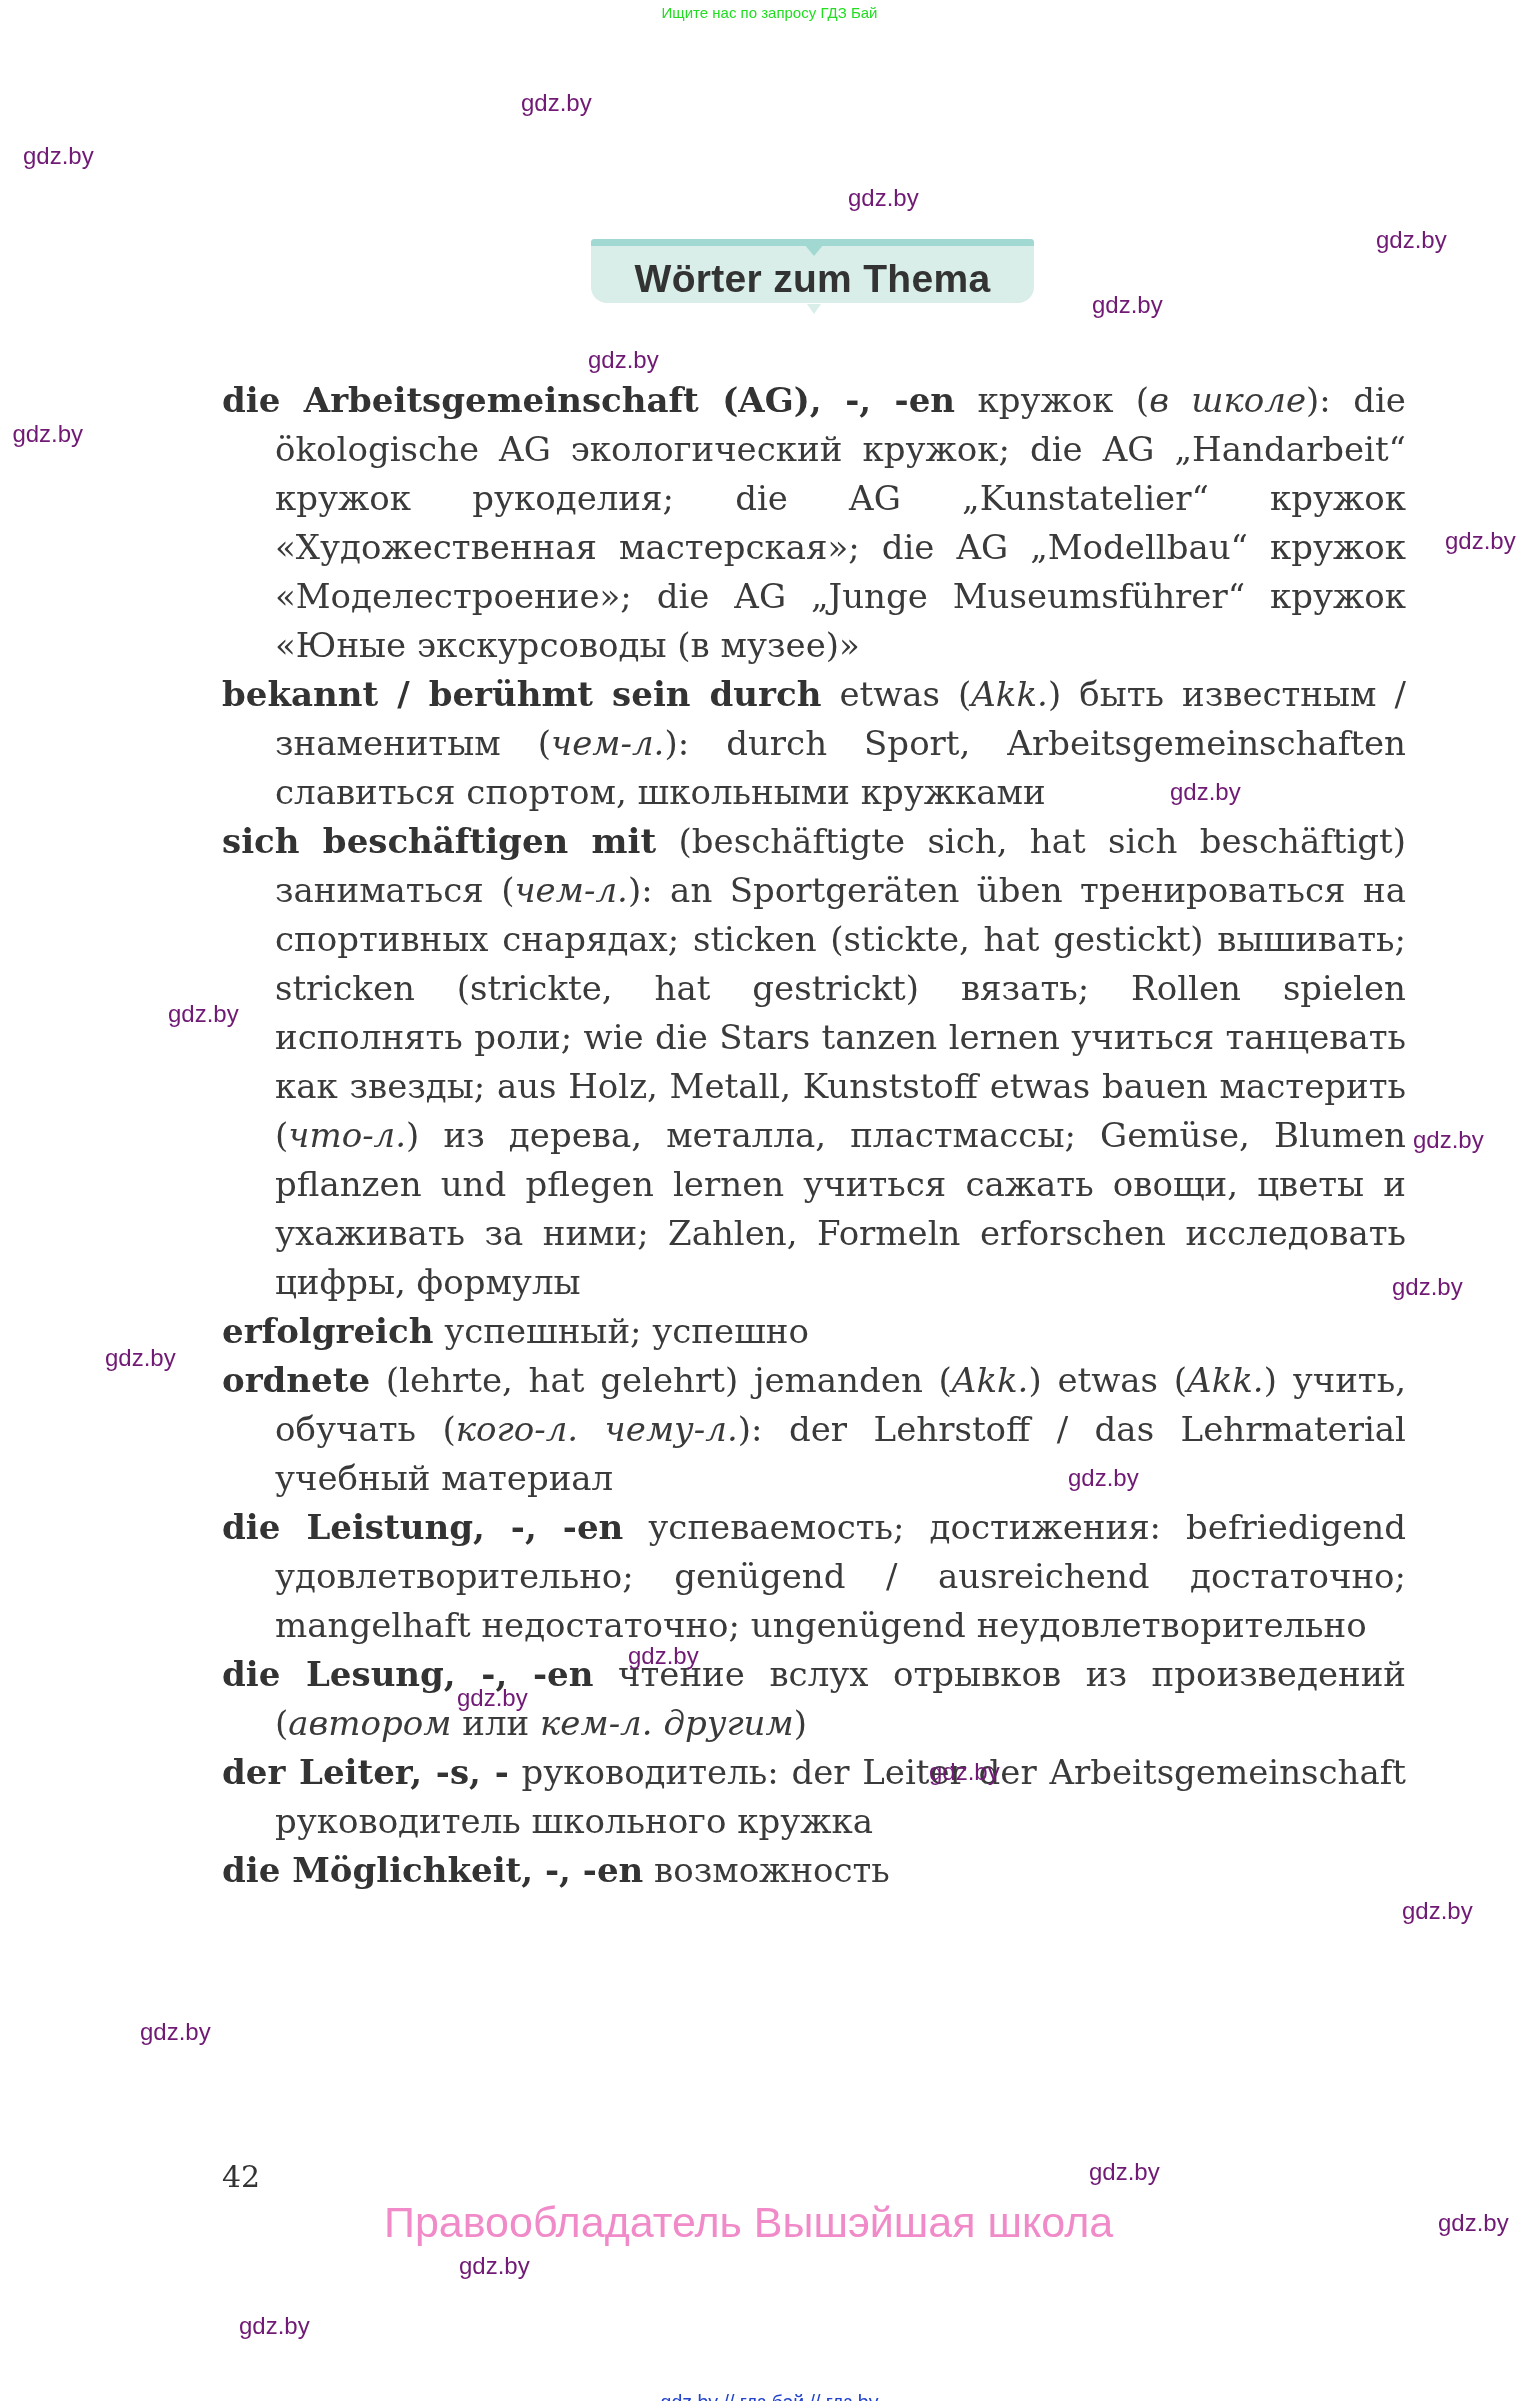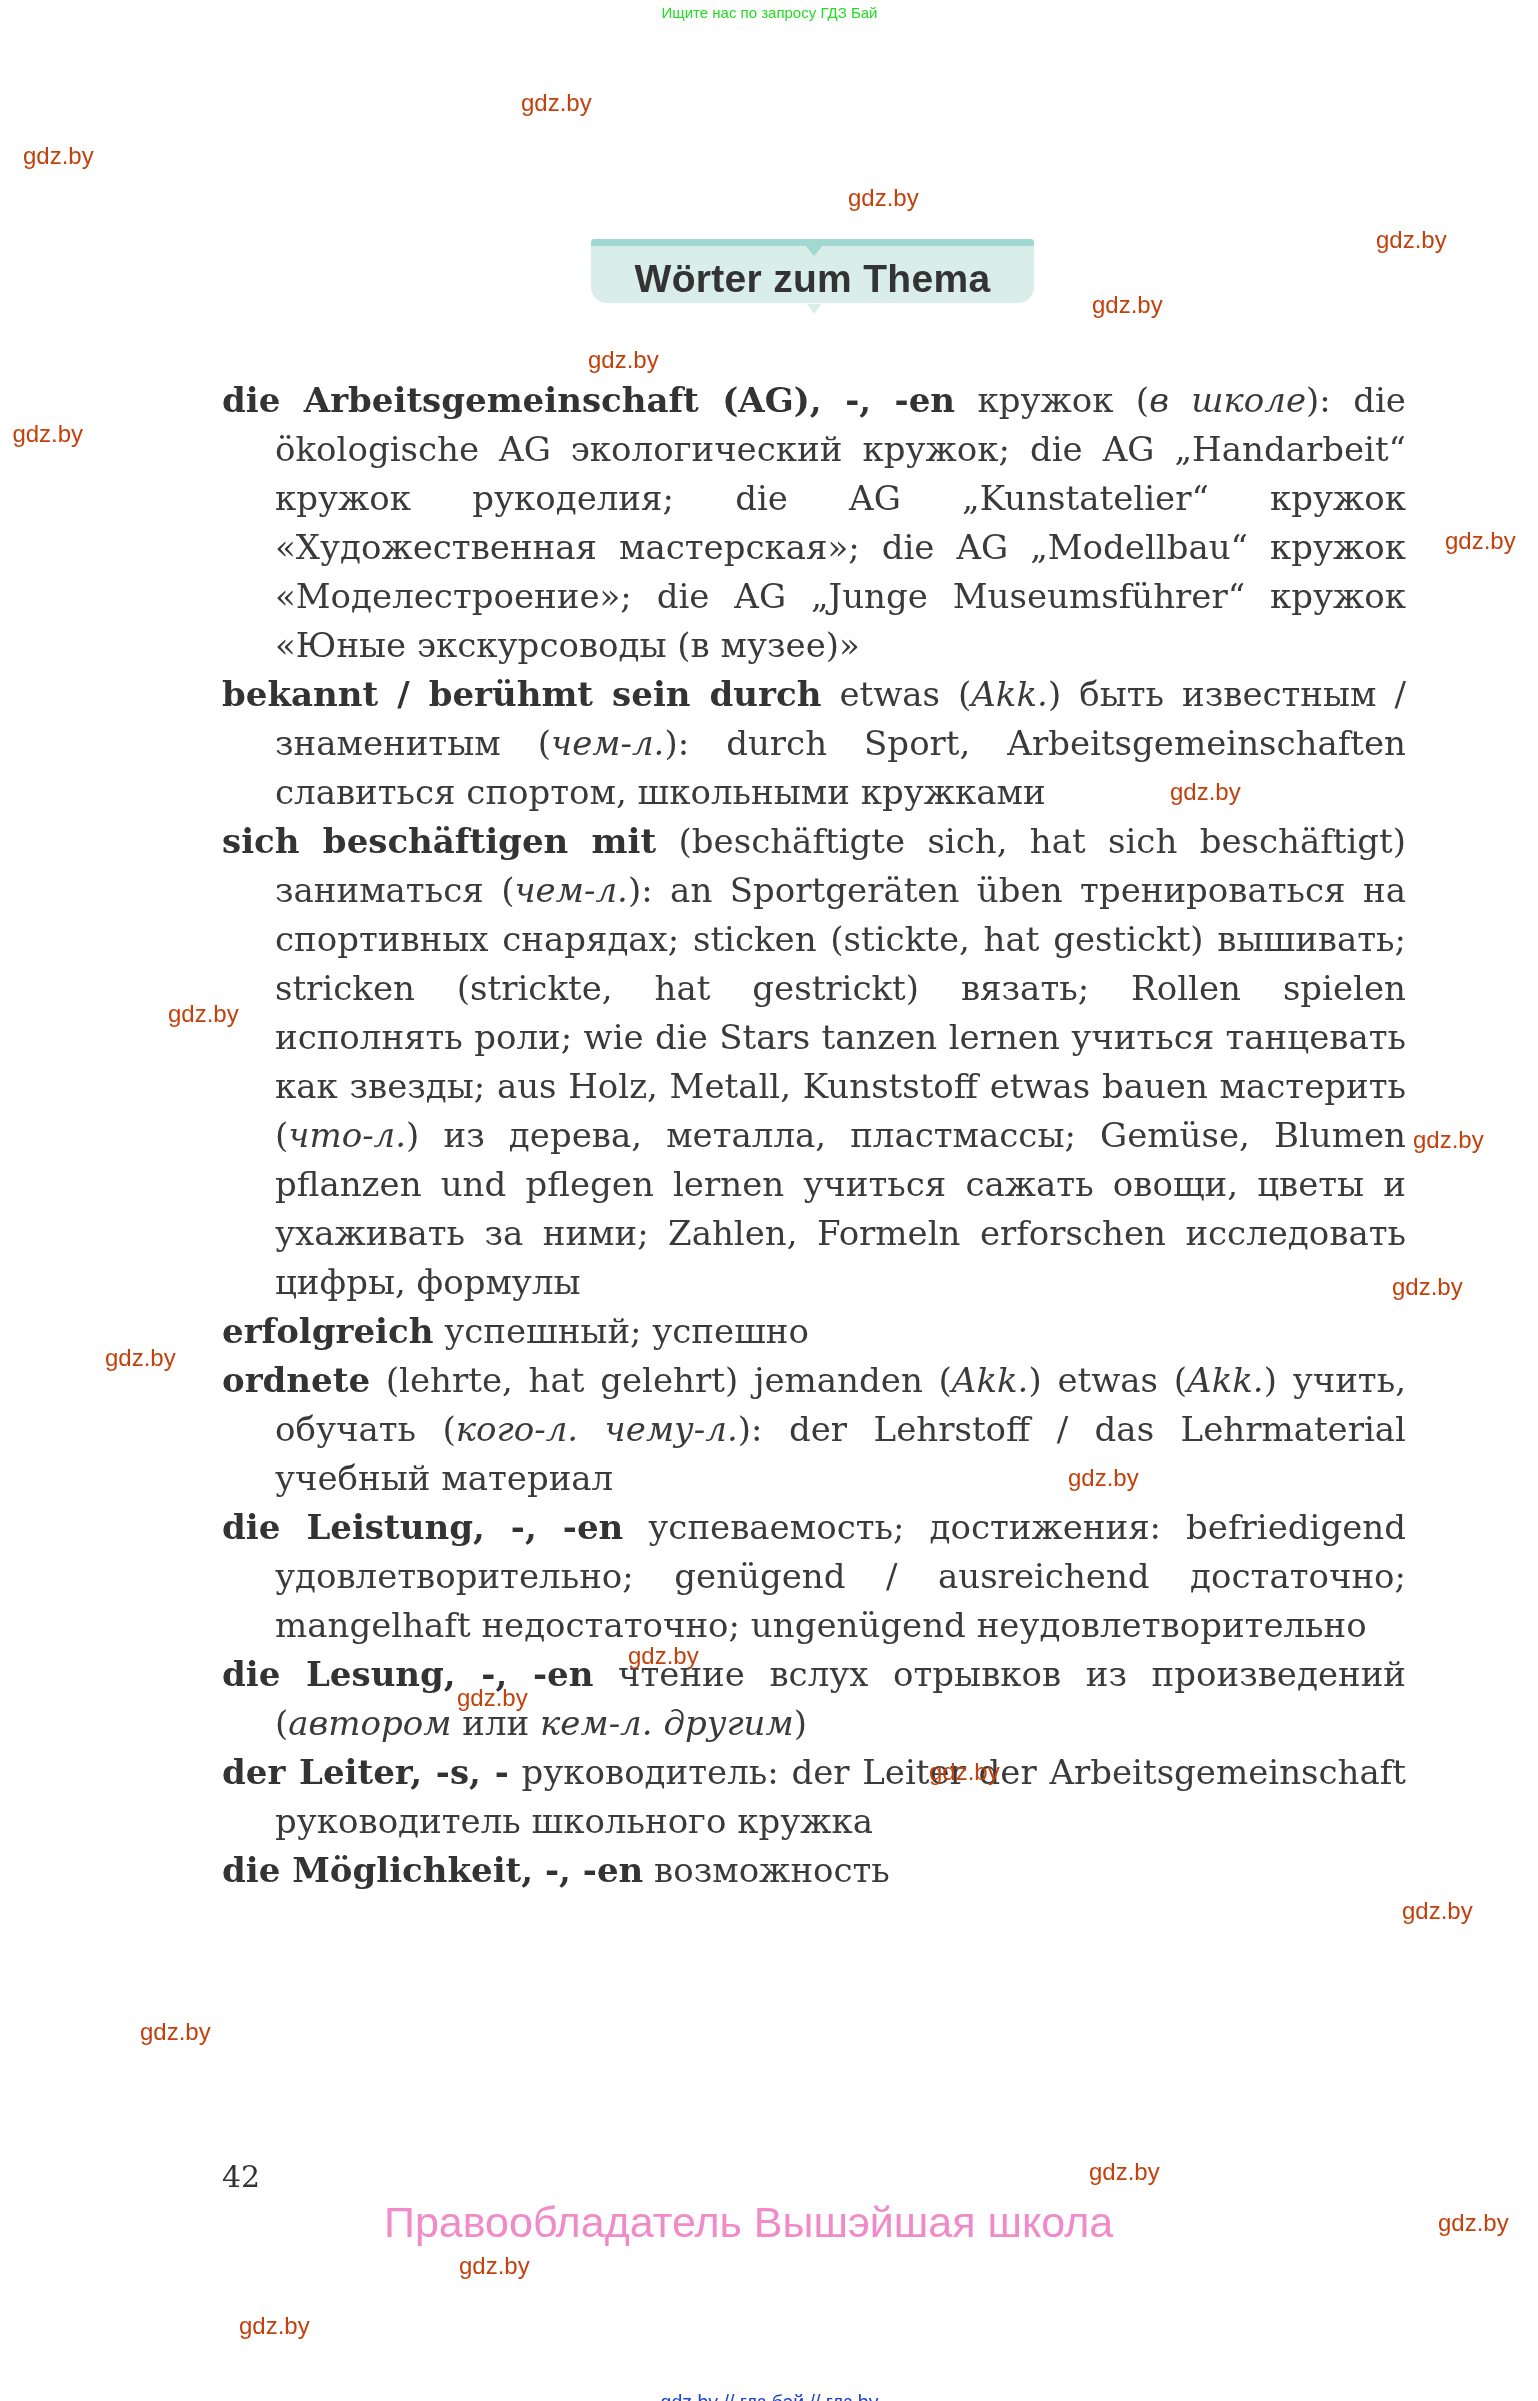--- a/index.html
+++ b/index.html
@@ -3,21 +3,21 @@
 <meta charset="utf-8">
 <style>
   html, body { margin: 0; padding: 0; background: #ffffff; }
   body { width: 1539px; height: 2401px; position: relative; overflow: hidden; }
   .top-banner {
     position: absolute; top: 3.5px; left: 0; width: 1539px; text-align: center;
     font-family: "Liberation Sans", sans-serif; font-size: 15px; color: #22dd22;
   }
   .wm {
     position: absolute; font-family: "Liberation Sans", sans-serif;
-    font-size: 24px; color: #c2410c; white-space: nowrap;
+    font-size: 24px; color: #701a75; white-space: nowrap;
   }
   .heading-box {
     position: absolute; left: 591px; top: 239px; width: 443px; height: 64px;
     background: #d9eee8; border-radius: 3.5px 3.5px 16px 16px;
   }
   .heading-box .topline {
     position: absolute; left: 0; top: 0; width: 100%; height: 7px;
     background: #a2d8d2; border-radius: 3.5px 3.5px 0 0;
   }
   .heading-box .notch-top {

